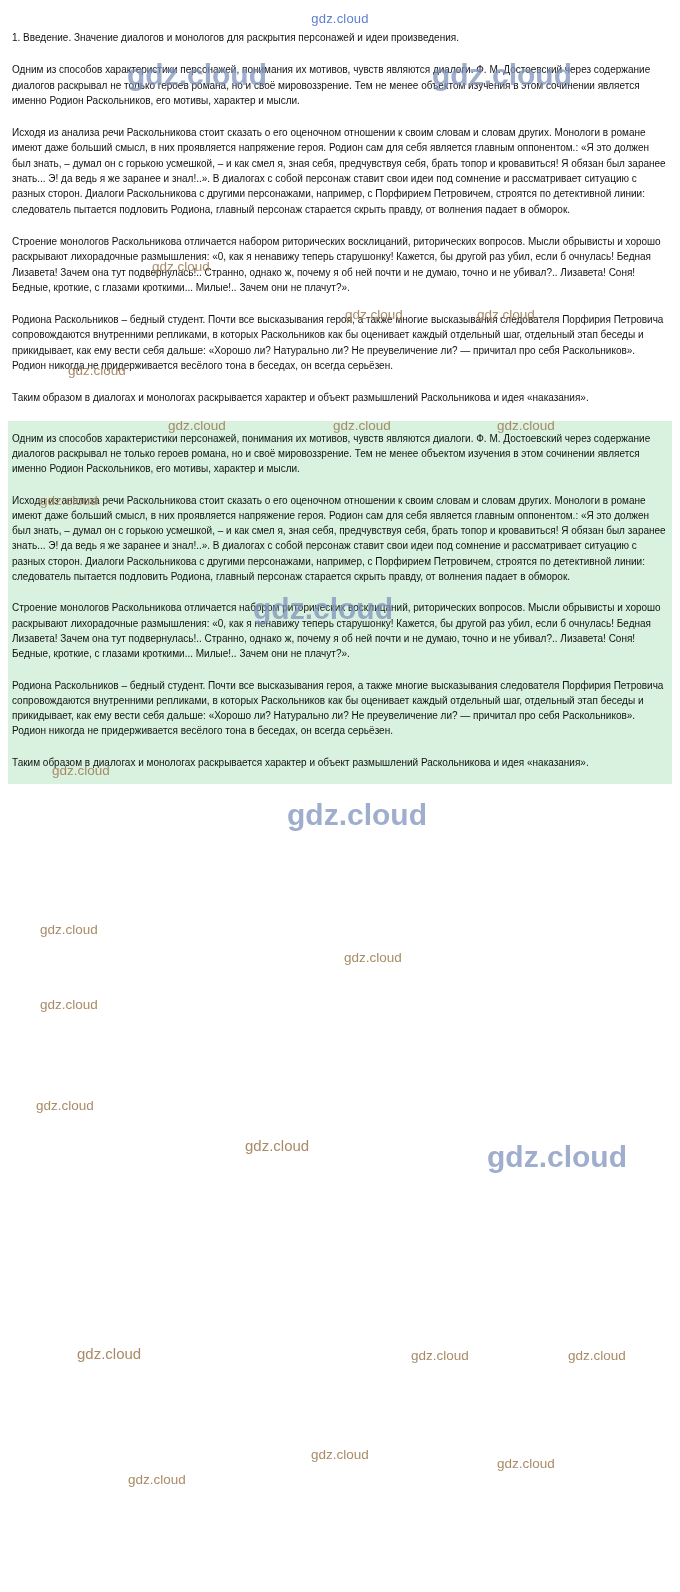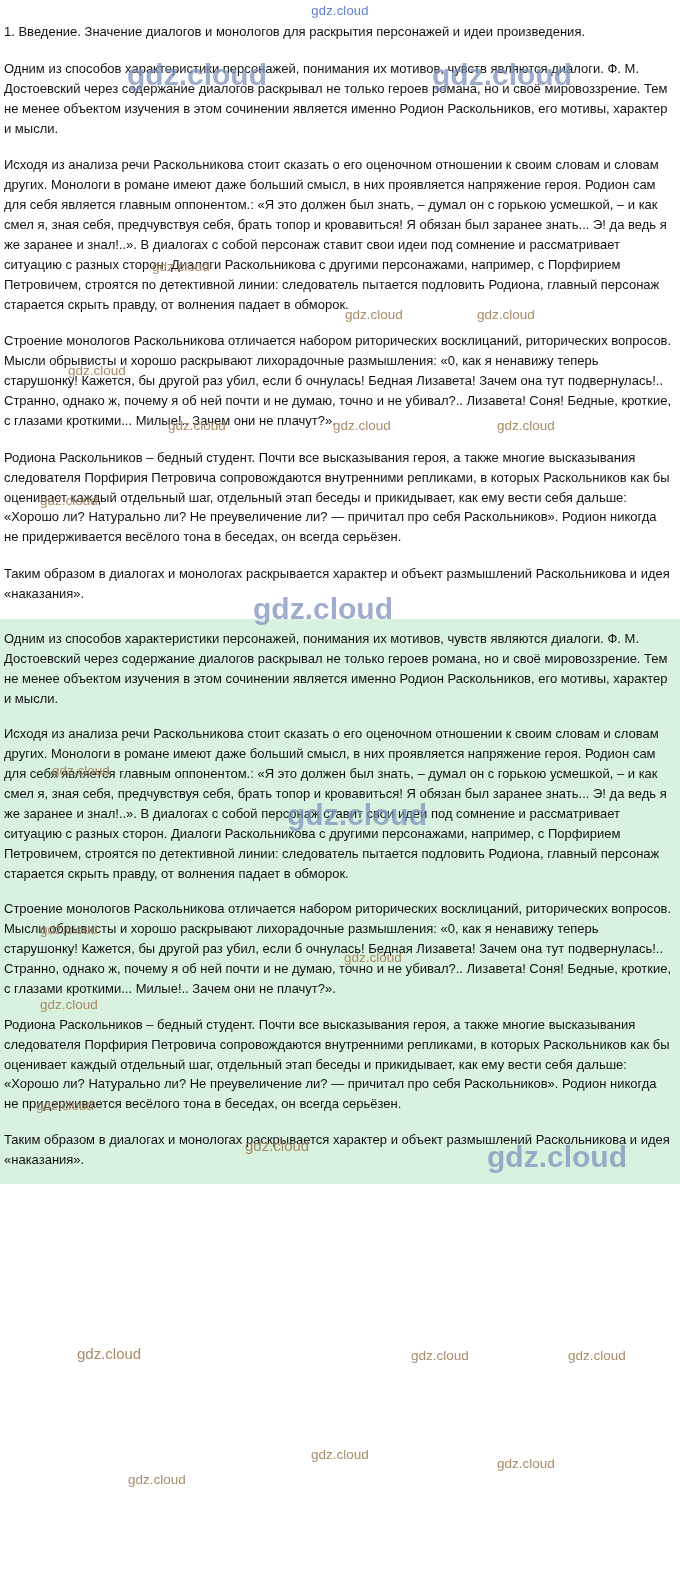--- a/index.html
+++ b/index.html
@@ -13,36 +13,36 @@
     font-family: "Liberation Sans", sans-serif;
     color: #1a1a1a;
     position: relative;
     overflow: hidden;
   }
   .page {
     position: relative;
     width: 680px;
     min-height: 1592px;
     box-sizing: border-box;
-    padding: 0;
+    padding: 8px;
   }
   .top-watermark {
     text-align: center;
     font-size: 13px;
     color: #5b7fd4;
     padding: 3px 0 4px 0;
     letter-spacing: 0.2px;
   }
   .content {
     position: relative;
     z-index: 2;
     padding: 0 6px 0 4px;
   }
   p.para {
-    font-size: 13px;
+    font-size: 10px;
     line-height: 1.53;
     margin: 0 0 17px 0;
     text-align: left;
     color: #111;
   }
   p.tight {
     margin-bottom: 15px;
   }
   .answer-block {
     background: #d9f2df;

